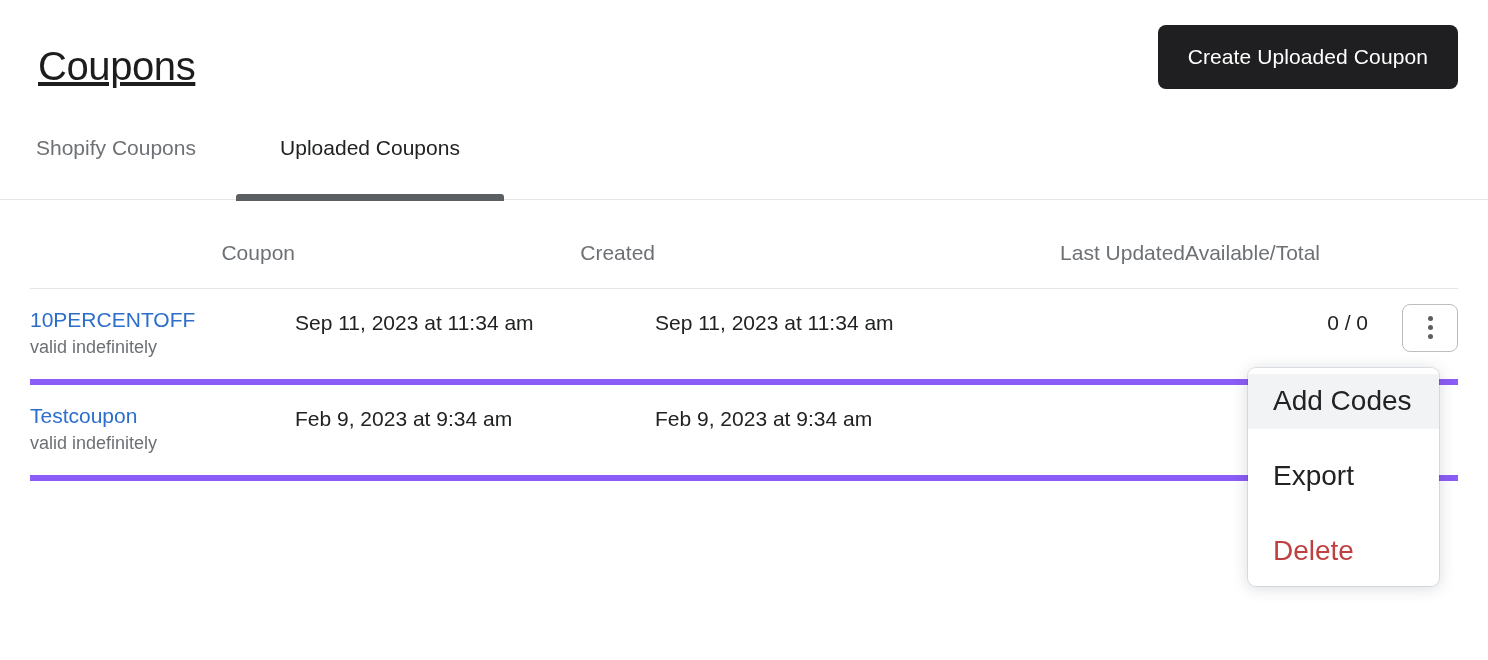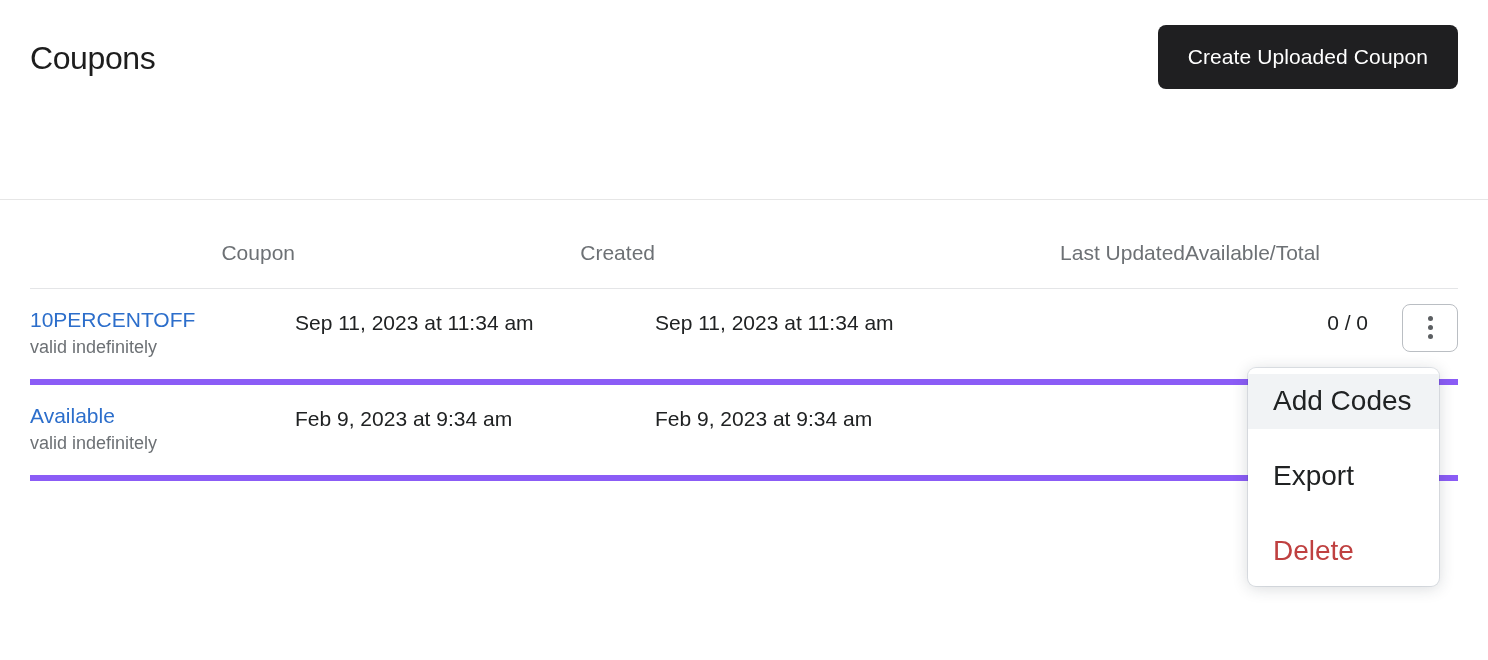--- a/index.html
+++ b/index.html
@@ -22,26 +22,27 @@
     position: absolute;
     left: 0;
     top: 0;
     width: 1488px;
     height: 110px;
   }
   .page-title {
     position: absolute;
     left: 30px;
     top: 35px;
-    font-size: 32px;
+    font-size: 40px;
     font-weight: 400;
     letter-spacing: -0.4px;
     color: #1d1d1d;
     line-height: 46px;
-    margin: 0;
+    margin: 8px;
+    text-decoration: underline;
   }
   .primary-btn {
     position: absolute;
     right: 30px;
     top: 25px;
     height: 64px;
     padding: 0 30px;
     background: #1f1f21;
     color: #ffffff;
     border: none;
@@ -235,20 +236,26 @@
 </style>
 </head>
 <body>
 
 <div class="page-header">
   <h1 class="page-title">Coupons</h1>
   <button class="primary-btn">Create Uploaded Coupon</button>
 </div>
 
 <div class="tabbar">
+  <button class="tab tab-0">
+    <span>Shopify Coupons</span>
+  </button>
+  <button class="tab tab-1 active">
+    <span>Uploaded Coupons</span>
+  </button>
 </div>
 
 <div class="table-wrap">
   <table class="table">
     <thead>
       <tr>
         <th class="col-coupon">Coupon</th>
         <th class="col-created">Created</th>
         <th class="col-updated">Last Updated</th>
         <th class="col-avail">Available/Total</th>
@@ -273,21 +280,21 @@
         <td class="col-actions">
           <button class="kebab-btn">
             <span class="dot"></span>
             <span class="dot"></span>
             <span class="dot"></span>
           </button>
         </td>
       </tr>
       <tr>
         <td class="col-coupon">
-          <a class="coupon-link">Available</a>
+          <a class="coupon-link">Testcoupon</a>
           <div class="coupon-sub">valid indefinitely</div>
         </td>
         <td class="col-created">
           <div class="date-cell">Feb 9, 2023 at 9:34 am</div>
         </td>
         <td class="col-updated">
           <div class="date-cell">Feb 9, 2023 at 9:34 am</div>
         </td>
         <td class="col-avail">
           <div class="avail-cell"></div>

